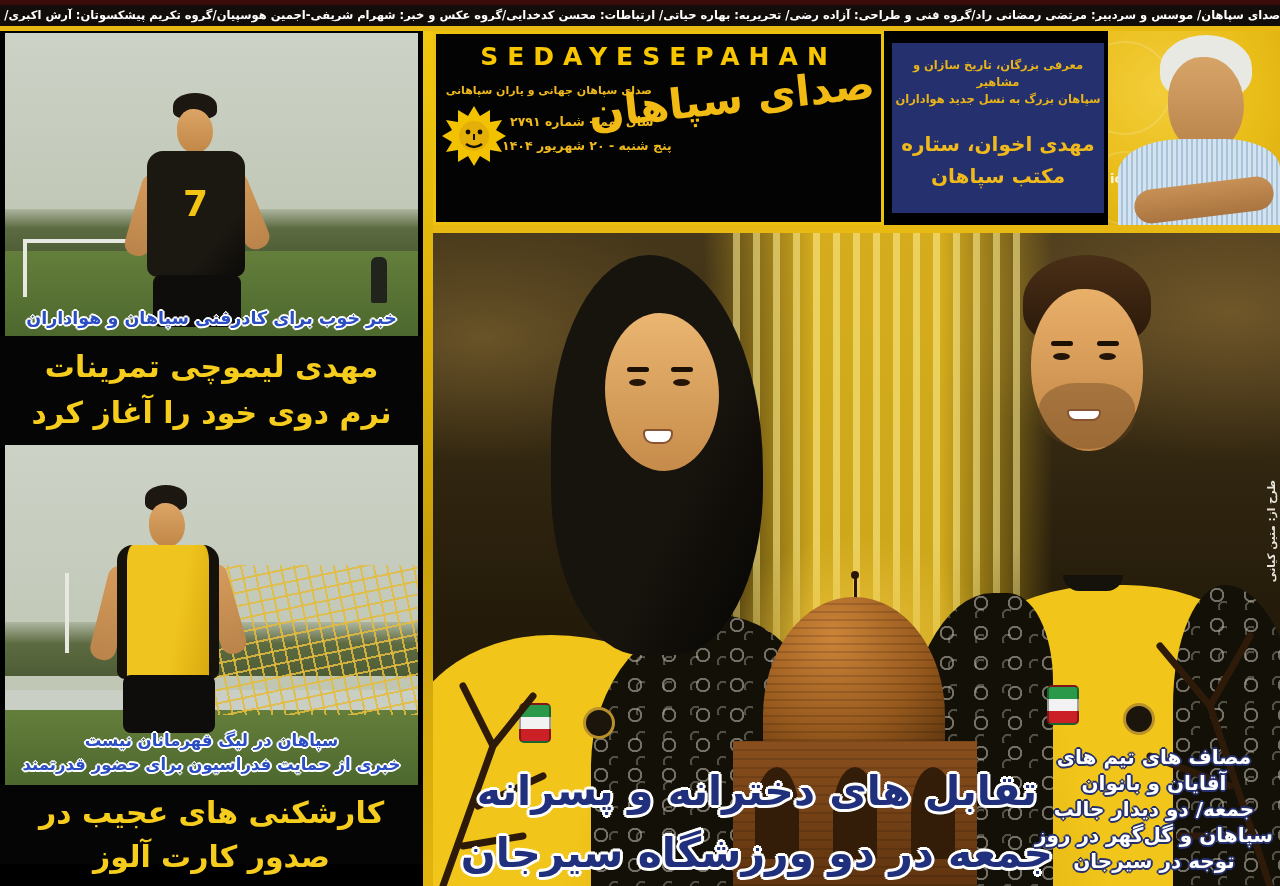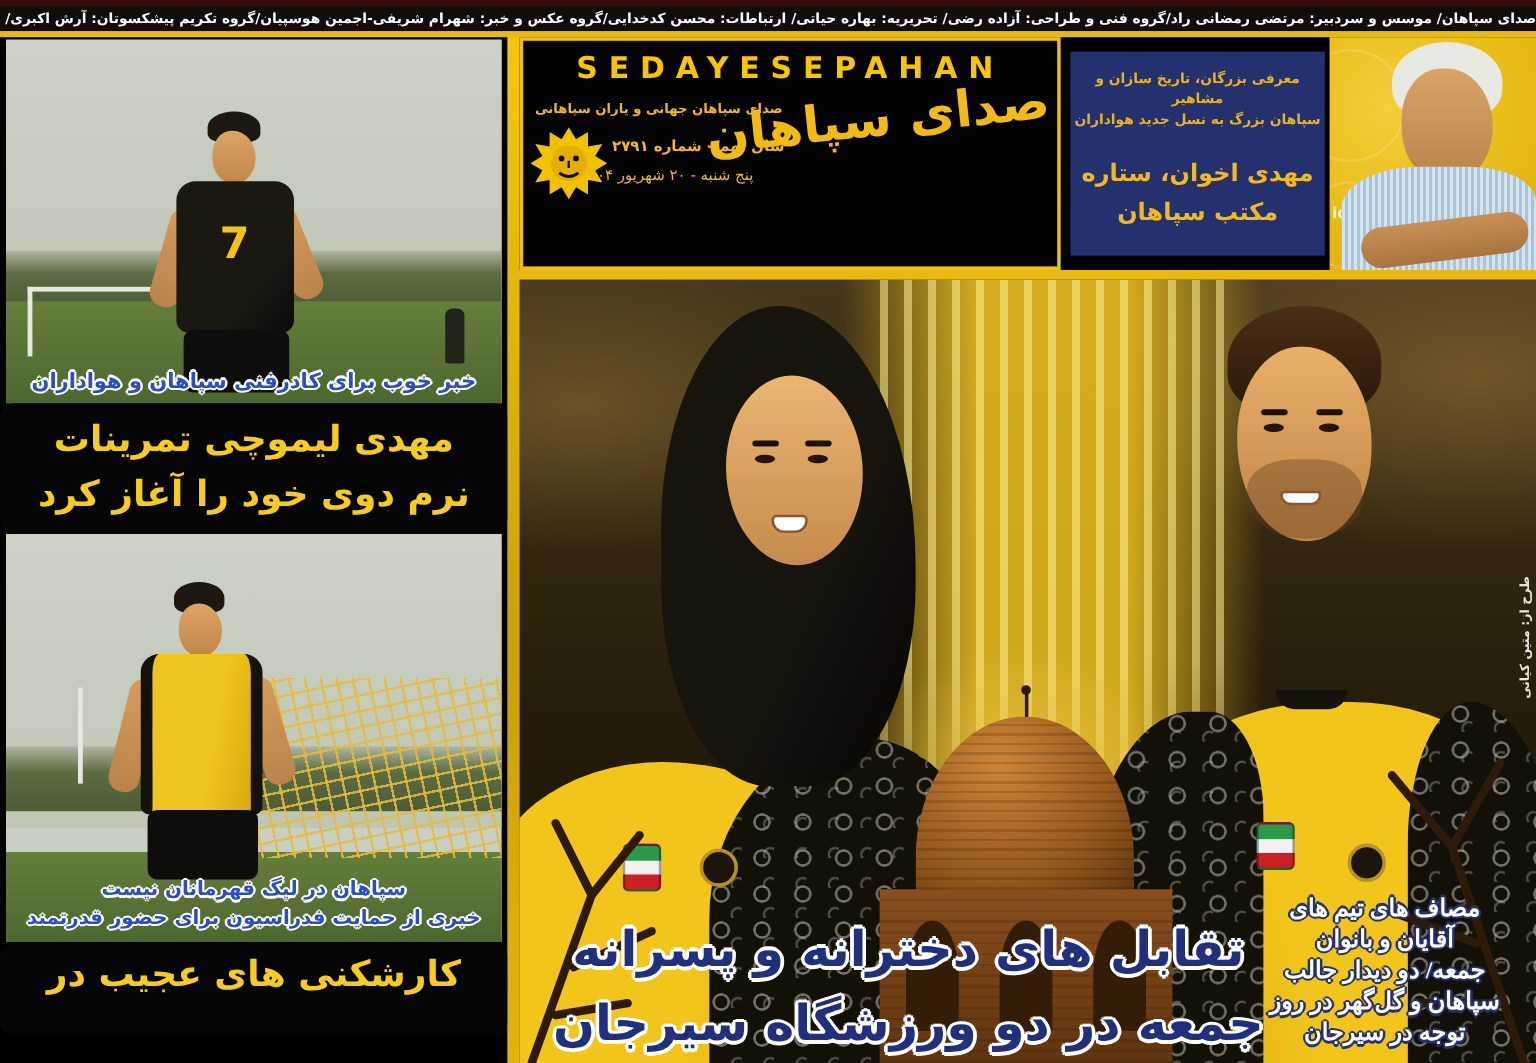--- a/index.html
+++ b/index.html
@@ -38,38 +38,38 @@
   .f-shorts{position:absolute;background:#0e0d0b;border-radius:8px;}
   .jersey-num{position:absolute;color:#f3c413;font-size:36px;font-weight:bold;}
   .bg-person{position:absolute;background:#20241c;border-radius:6px 6px 2px 2px;}
   .photo-caption{
     position:absolute;left:0;right:0;bottom:6px;direction:rtl;text-align:center;
     color:#2b4ec4;font-weight:bold;font-size:17.5px;line-height:24px;
     text-shadow:-2px 0 #fff,2px 0 #fff,0 -2px #fff,0 2px #fff,-1px -1px #fff,1px 1px #fff,1px -1px #fff,-1px 1px #fff;
   }
   .band{
     position:absolute;left:0;width:423px;background:#050505;
-    color:#f6cd1d;font-weight:bold;text-align:center;direction:rtl;border-radius:13px;
+    color:#f6cd1d;font-weight:bold;text-align:center;direction:rtl;
   }
   .band1{top:305px;height:109px;font-size:30px;line-height:46px;padding-top:8px;box-sizing:border-box;}
   .band2{top:754px;height:79px;font-size:30px;line-height:44px;padding-top:6px;box-sizing:border-box;}
 
   
   .v-strip{position:absolute;left:423px;top:31px;width:10px;height:855px;
     background:linear-gradient(180deg,#f3c70f,#caa00a 60%,#e3b40e);}
 
   
   .masthead{position:absolute;left:433px;top:31px;width:451px;height:194px;background:#030303;
     border:3px solid #edc20e;box-sizing:border-box;}
   .latin-title{position:absolute;left:0;right:0;top:8px;text-align:center;color:#f7c600;
     font-size:25px;font-weight:bold;letter-spacing:9px;}
   .m-tagline{position:absolute;left:8px;top:50px;width:208px;text-align:right;color:#f0b91c;
     font-size:11px;font-weight:bold;direction:rtl;}
   .m-issue{position:absolute;left:74px;top:80px;color:#f0b91c;font-size:12.5px;font-weight:bold;direction:rtl;}
-  .m-date{position:absolute;left:48px;top:104px;color:#f0b91c;font-size:12.5px;font-weight:normal;direction:rtl;}
+  .m-date{position:absolute;left:66px;top:104px;color:#f0b91c;font-size:12.5px;font-weight:bold;direction:rtl;}
   .m-callig{position:absolute;right:6px;top:38px;width:250px;text-align:center;color:#f2bb13;
     font-size:42px;font-weight:bold;direction:rtl;transform:rotate(-6deg);white-space:nowrap;}
   .m-subtitle{position:absolute;left:0;right:0;bottom:6px;text-align:center;color:#fff;
     font-size:16.5px;font-weight:bold;direction:rtl;}
   .lion{position:absolute;left:6px;top:66px;width:64px;height:72px;}
 
   
   .right-black{position:absolute;left:884px;top:31px;width:396px;height:194px;background:#000;}
   .blue-box{position:absolute;left:8px;top:12px;width:212px;height:170px;background:#25316e;
     direction:rtl;text-align:center;box-sizing:border-box;padding-top:14px;}
@@ -146,21 +146,21 @@
     background:linear-gradient(180deg,#2a9a4a 0 34%,#f2f2f2 34% 66%,#cc2027 66%);}
   .crest{position:absolute;width:26px;height:26px;border-radius:50%;background:#1c150b;border:3px solid #b8912a;}
   .branches{position:absolute;bottom:0;}
   .credit-vertical{position:absolute;right:3px;top:247px;writing-mode:vertical-rl;transform:rotate(180deg);
     color:#e8e4da;font-size:10.5px;font-weight:bold;direction:rtl;letter-spacing:1px;}
   .poster-headline{position:absolute;left:6px;bottom:2px;width:636px;direction:rtl;text-align:center;
     color:#20307c;font-size:41px;font-weight:bold;line-height:62px;
     text-shadow:-3px 0 #fff,3px 0 #fff,0 -3px #fff,0 3px #fff,-2px -2px #fff,2px 2px #fff,2px -2px #fff,-2px 2px #fff;}
   .poster-side{position:absolute;right:2px;bottom:12px;width:248px;direction:rtl;text-align:center;
     color:#fff;font-size:20px;font-weight:bold;line-height:26px;
-    text-shadow:-2px 0 #25316e,2px 0 #25316e,0 -2px #25316e,0 2px #25316e,-1px -1px #25316e,1px 1px #25316e,1px -1px #25316e,-1px 1px #25316e;font-family:Liberation Serif, serif;}
+    text-shadow:-2px 0 #25316e,2px 0 #25316e,0 -2px #25316e,0 2px #25316e,-1px -1px #25316e,1px 1px #25316e,1px -1px #25316e,-1px 1px #25316e;}
 </style>
 </head>
 <body>
 
 <div class="credits-bar">صدای سپاهان/ موسس و سردبیر: مرتضی رمضانی راد/گروه فنی و طراحی: آزاده رضی/ تحریریه: بهاره حیاتی/ ارتباطات: محسن کدخدایی/گروه عکس و خبر: شهرام شریفی-اجمین هوسپیان/گروه تکریم پیشکسوتان: آرش اکبری/ مسئول شورای سیاستگذاری:محمد کیهانی</div>
 <div class="top-divider"></div>
 
 <div class="left-col">
 
   <div class="photo photo1">
@@ -203,20 +203,21 @@
       <div class="f-shorts" style="left:118px;top:230px;width:92px;height:58px;"></div>
     </div>
     <div class="photo-caption" style="bottom:8px;font-size:16.5px;">
       <div>سپاهان در لیگ قهرمانان نیست</div>
       <div>خبری از حمایت فدراسیون برای حضور قدرتمند</div>
     </div>
   </div>
 
   <div class="band band2">
     <div>کارشکنی های عجیب در</div>
+    <div>صدور کارت آلوز</div>
   </div>
 </div>
 
 <div class="v-strip"></div>
 
 <div class="masthead">
   <div class="latin-title">SEDAYESEPAHAN</div>
   <div class="m-tagline">صدای سپاهان جهانی و یاران سپاهانی</div>
   <svg class="lion" viewBox="0 0 64 64">
     <polygon fill="#f2c200" points="32,2 38,12 48,6 48,18 60,16 54,26 64,32 54,38 60,48 48,46 48,58 38,52 32,62 26,52 16,58 16,46 4,48 10,38 0,32 10,26 4,16 16,18 16,6 26,12"></polygon>

